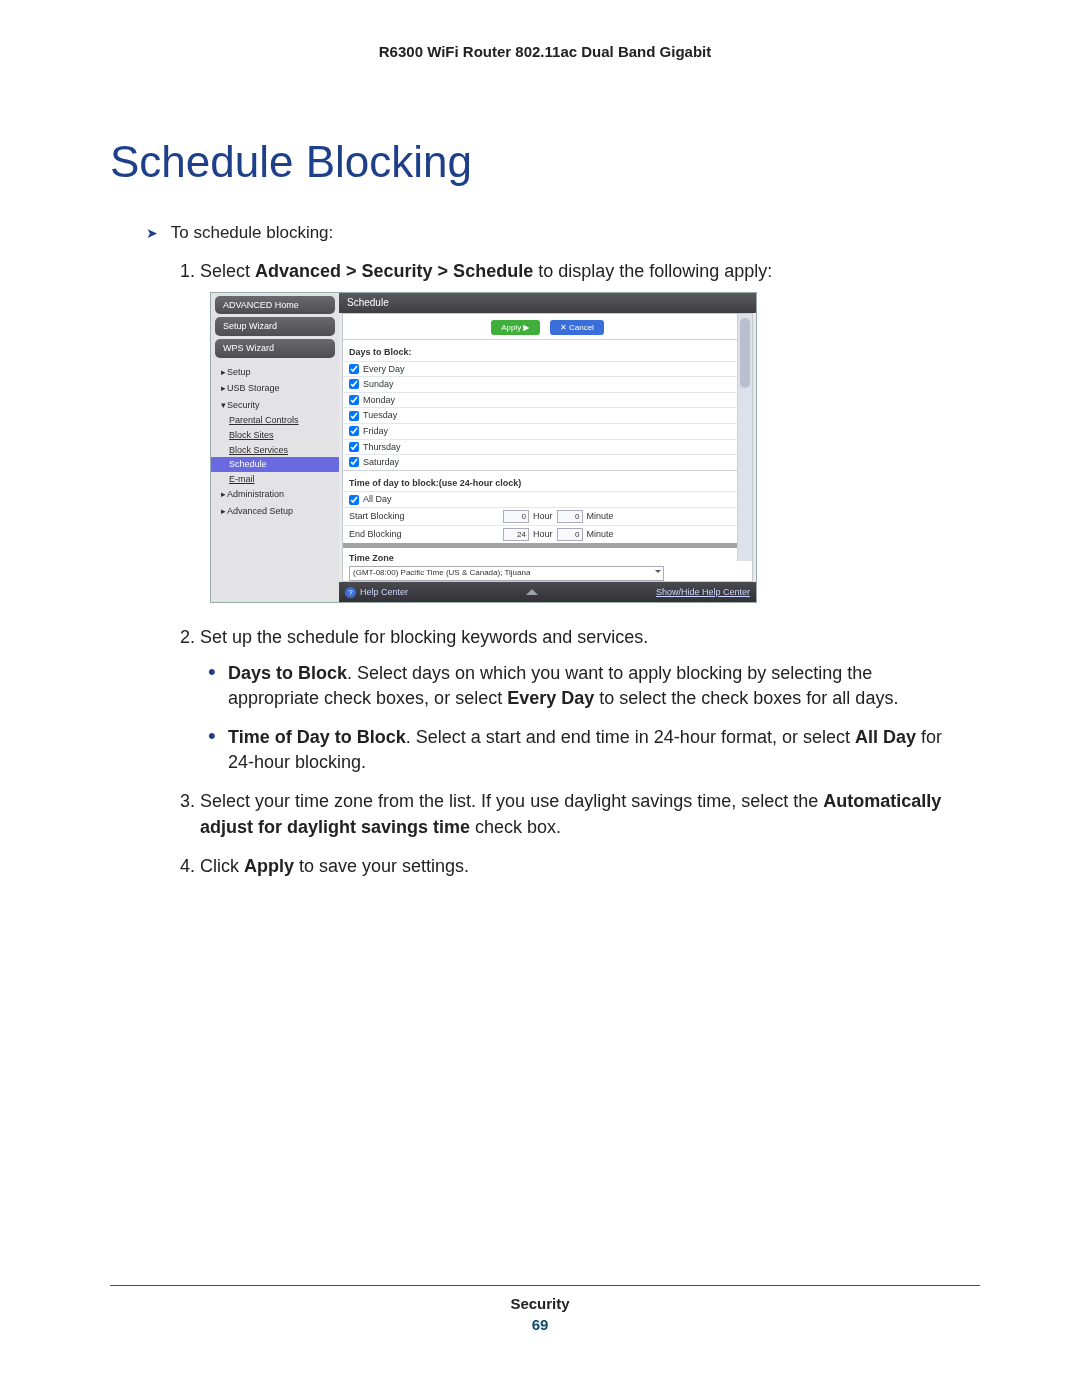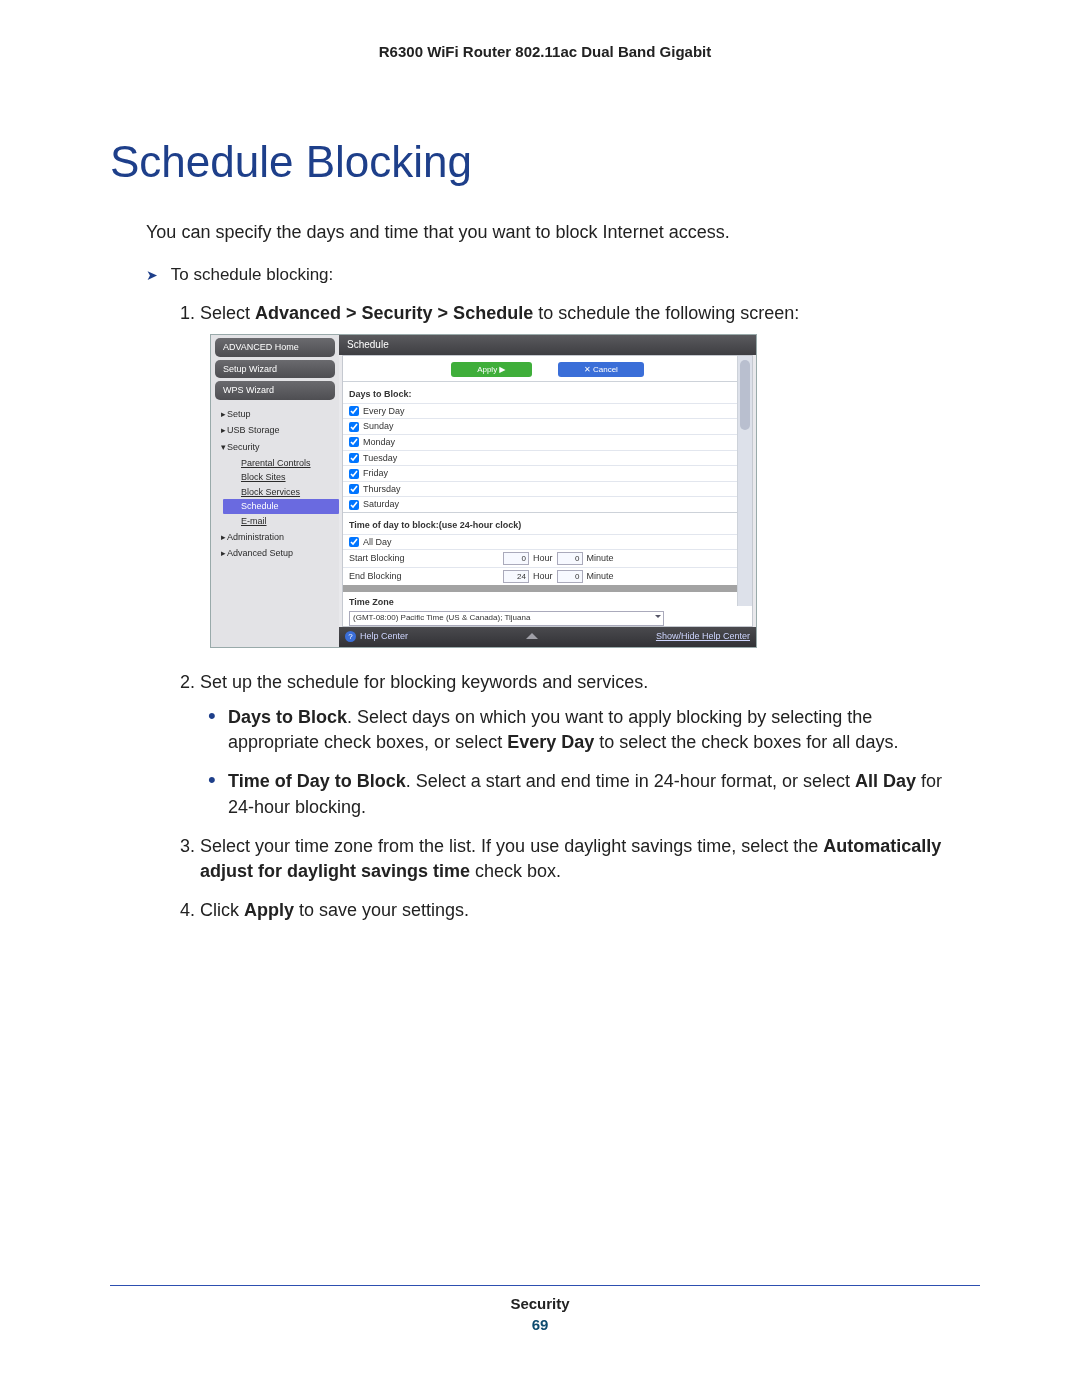--- a/index.html
+++ b/index.html
@@ -61,42 +61,42 @@
   .shot-body{display:flex;background:#e9e9ec;min-height:268px;}
   
   .sb{width:128px;background:#e3e3e6;font-size:9px;}
   .sb .pill{
     margin:3px 4px;border-radius:5px;color:#fff;padding:3px 8px;
     background:linear-gradient(#6a6a6e,#4e4e52);
   }
   .sb .pill.wps{margin-bottom:6px;}
   .sb .item{padding:2px 6px 2px 10px;color:#2b2b2b;}
   .sb .item .tri{display:inline-block;width:6px;}
-  .sb .sub{padding:1px 4px 1px 18px;color:#2b2b2b;text-decoration:underline;margin-left:12px;}
+  .sb .sub{padding:1px 4px 1px 18px;color:#2b2b2b;text-decoration:underline;}
   .sb .sub.sel{background:#6a6ae0;color:#fff;text-decoration:none;border-radius:1px;}
   
   .mp{flex:1;background:#e9e9ec;position:relative;}
   .mp-head{
     background:linear-gradient(#5a5a5e,#3e3e42);color:#fff;font-size:10px;
     padding:3px 8px;border-top-left-radius:0;
   }
   .mp-inner{background:#fff;margin:0 3px;border:1px solid #c5c9d0;min-height:232px;position:relative;font-size:9px;color:#333;overflow:hidden;}
   .mp-inner .btnrow{text-align:center;padding:6px 0 4px;border-bottom:1px solid #cdd2d9;}
-  .btnrow .b{display:inline-block;border-radius:3px;color:#fff;font-size:8px;padding:2px 26px;margin:0 12px;text-align:center;}
+  .btnrow .b{display:inline-block;border-radius:3px;color:#fff;font-size:8px;padding:2px 10px;margin:0 4px;text-align:center;}
   .btnrow .b.apply{background:#3fae3a;}
   .btnrow .b.cancel{background:#3a6ed8;}
   .sect-title{font-weight:bold;padding:6px 6px 2px;}
   .cb{display:flex;align-items:center;gap:4px;padding:1px 6px;border-top:1px solid #e2e6ee;}
   .cb:first-of-type{border-top:none;}
   .cb input{margin:0;width:10px;height:10px;}
   .sect-title2{font-weight:bold;padding:6px 6px 2px;border-top:1px solid #cdd2d9;}
   .row2{display:flex;align-items:center;padding:2px 6px;gap:4px;border-top:1px solid #e2e6ee;}
   .row2 .lab1{width:150px;}
   .row2 .mini{width:22px;height:11px;border:1px solid #aab;background:#f7f9ff;font-size:8px;text-align:right;padding-right:2px;}
-  .tzrow{border-top:7px solid #a3a3a3;padding:4px 6px 0;}
+  .tzrow{border-top:5px solid #a3a3a3;padding:4px 6px 0;}
   .tzsel{width:310px;height:13px;border:1px solid #aab;background:#fff;font-size:8px;padding-left:3px;position:relative;overflow:hidden;white-space:nowrap;}
   .tzsel::after{content:"";position:absolute;right:2px;top:3px;border:3px solid transparent;border-top-color:#556;}
   .vscroll{position:absolute;right:0;top:0;bottom:20px;width:14px;background:#dde1ea;border-left:1px solid #cdd2d9;}
   .vscroll .thumb{position:absolute;left:2px;right:2px;top:4px;height:70px;border-radius:5px;background:#b9bfcf;}
   
   .foot{
     background:linear-gradient(#4a4a4e,#323236);color:#cfd6ff;font-size:9px;
     display:flex;align-items:center;padding:2px 6px;height:16px;position:relative;
   }
   .foot .q{display:inline-block;width:11px;height:11px;border-radius:50%;background:#3a6ed8;color:#fff;text-align:center;line-height:11px;font-size:8px;margin-right:4px;}
@@ -117,30 +117,29 @@
   .page-footer + .footer-text .num{color:#0c4a6e;display:block;margin-top:4px;}
 </style>
 </head>
 <body>
 
 <div class="page">
   <div class="doc-header">R6300 WiFi Router 802.11ac Dual Band Gigabit</div>
 
   <h1 class="section">Schedule Blocking</h1>
 
-  <p class="body-text">You can specify the days and time that you want to block Internet access.</p>
 
   <div class="chev-row">
     <span class="chev">➤</span>
     <span class="label">To schedule blocking:</span>
   </div>
 
   <ol class="steps">
     <li>
-      <span>Select </span><b>Advanced &gt; Security &gt; Schedule</b><span> to schedule the following screen:</span>
+      <span>Select </span><b>Advanced &gt; Security &gt; Schedule</b><span> to display the following apply:</span>
 
       
       <div class="shot">
         <div class="shot-body">
           <div class="sb">
             <div class="pill">ADVANCED Home</div>
             <div class="pill">Setup Wizard</div>
             <div class="pill wps">WPS Wizard</div>
             <div class="item"><span class="tri">▸</span><span>Setup</span></div>
             <div class="item"><span class="tri">▸</span><span>USB Storage</span></div>

